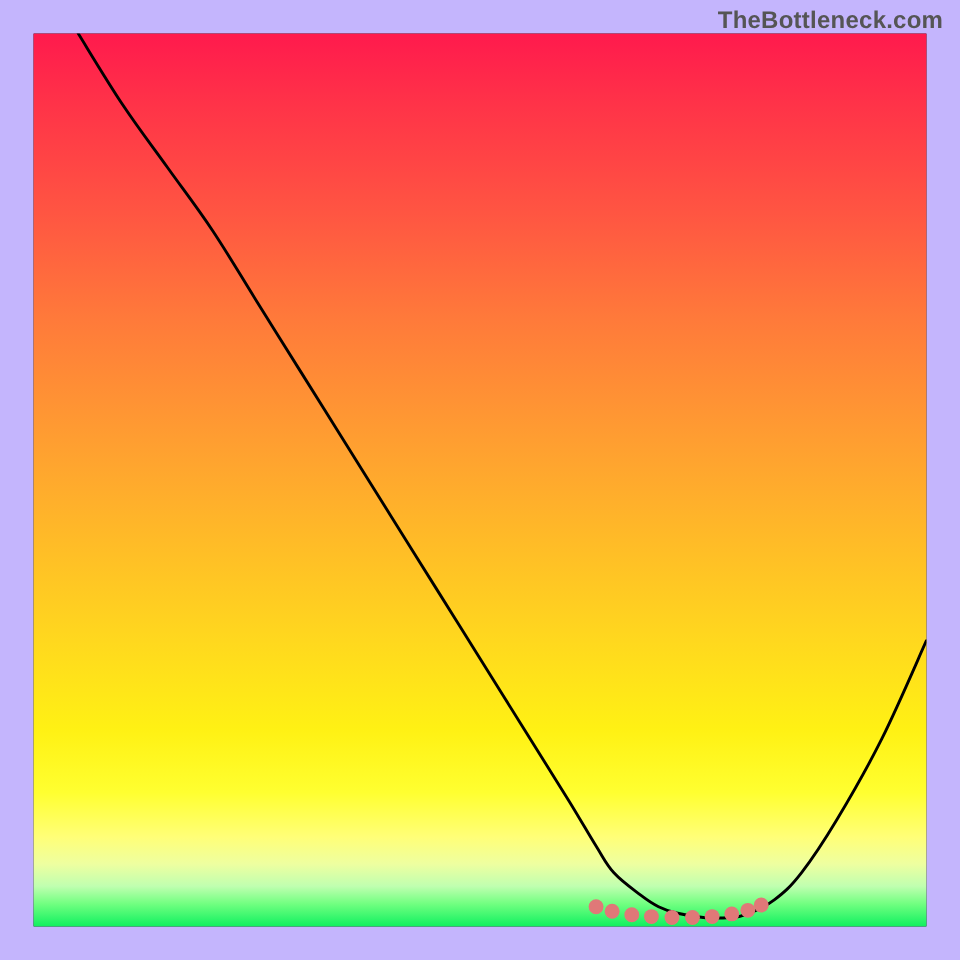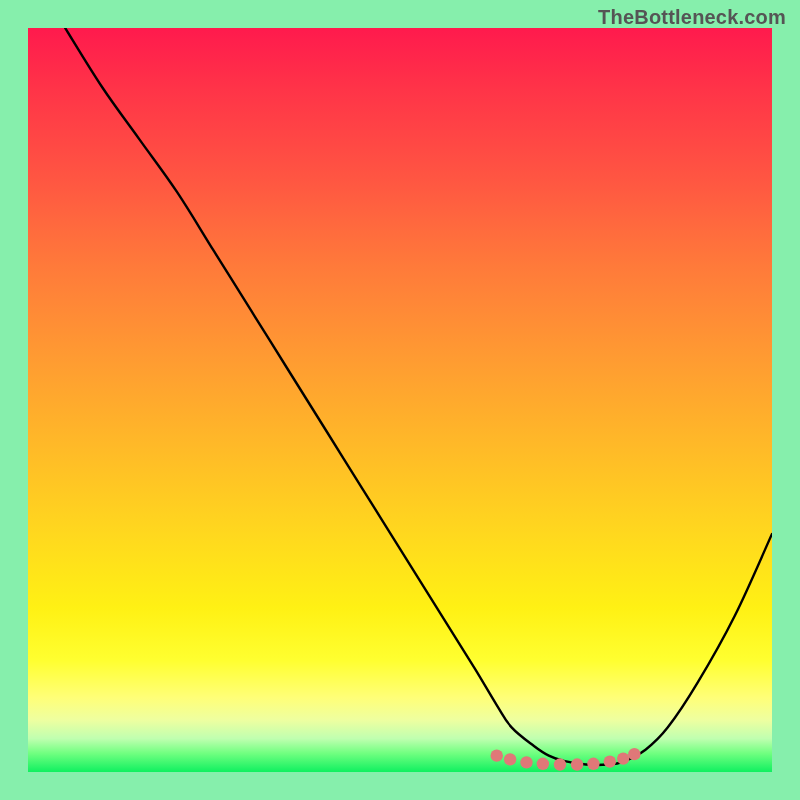--- a/index.html
+++ b/index.html
@@ -8,21 +8,21 @@
     width: 800px;
     height: 800px;
     background: #000;
     overflow: hidden;
     font-family: Arial, Helvetica, sans-serif;
   }
   .container {
     position: relative;
     width: 800px;
     height: 800px;
-    background: #86efac;
+    background: #c4b5fd;
   }
   .watermark {
     position: absolute;
     top: 6px;
     right: 14px;
     color: #555;
     font-size: 20px;
     font-weight: 600;
     letter-spacing: 0.2px;
     z-index: 20;

